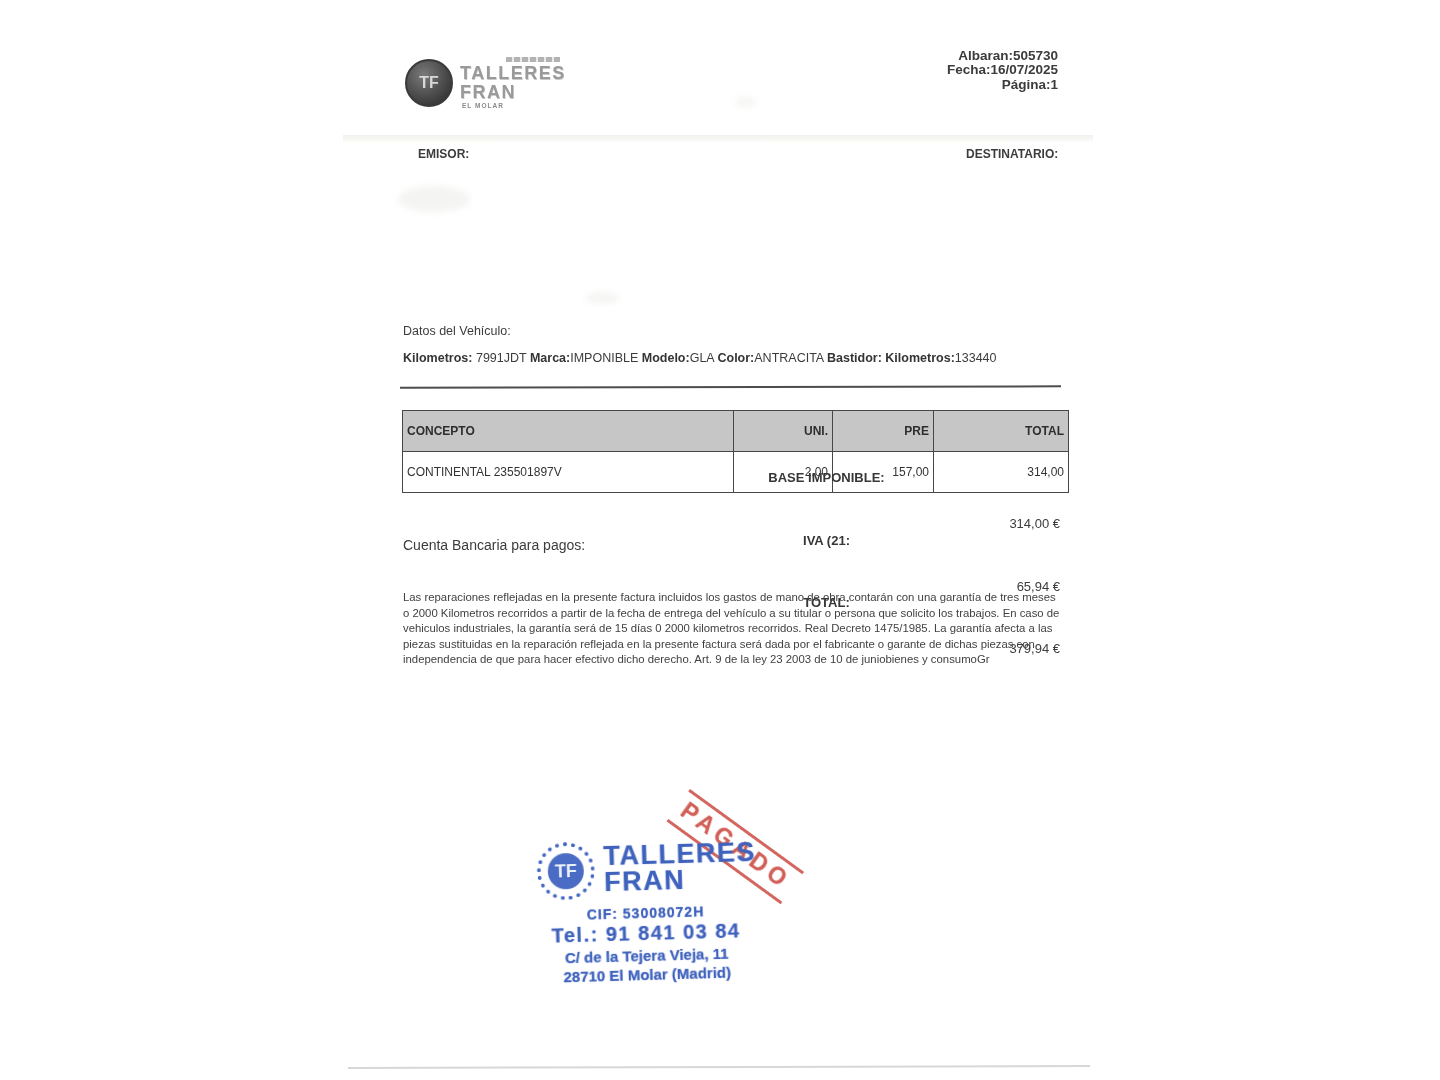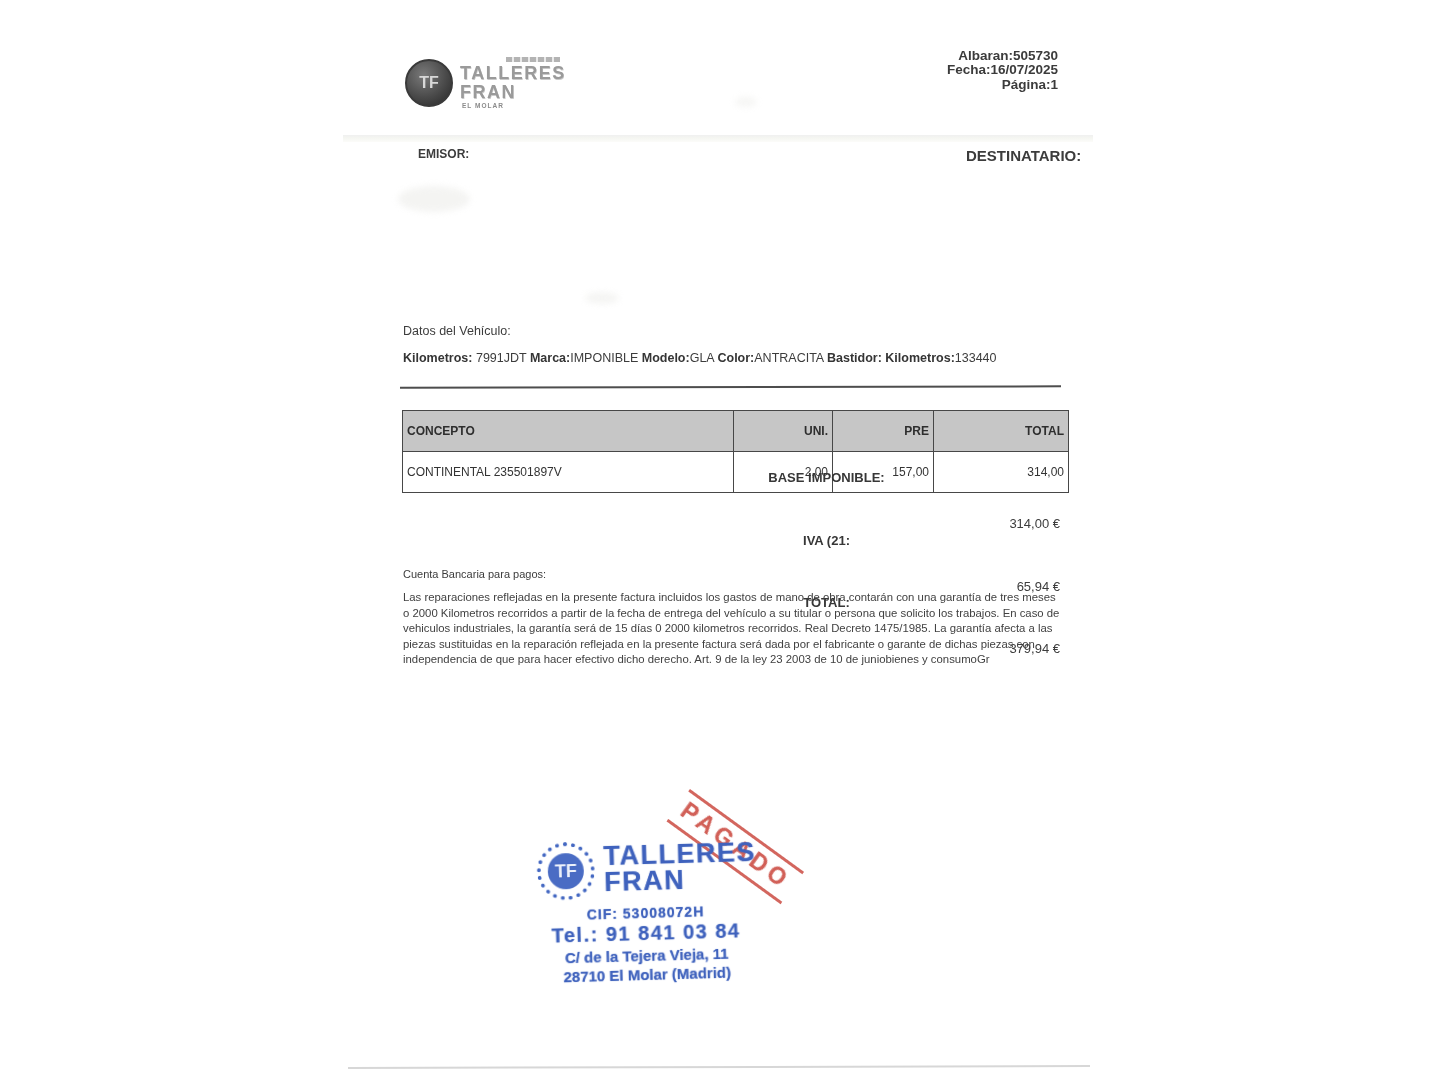--- a/index.html
+++ b/index.html
@@ -52,21 +52,21 @@
   .logo-fran { font-size: 18px; margin-top: 1px; }
   .logo-sub { font-size: 6.5px; font-weight: bold; color: #8b8b8b; letter-spacing: 1px; margin: 2px 0 0 2px; }
 
   
   .header-meta {
     top: 49px; right: 382px; text-align: right;
     font-size: 13.5px; font-weight: bold; color: #3b3b3b; line-height: 14.3px;
   }
 
   .emisor-label { left: 403px; top: 147px; font-size: 12px; font-weight: bold; padding-left: 15px; }
-  .destinatario-label { left: 966px; top: 147px; font-size: 15px; font-weight: bold; text-align: center; }
+  .destinatario-label { left: 966px; top: 147px; font-size: 12px; font-weight: bold; text-align: center; }
 
   .vehicle-title { left: 403px; top: 324px; font-size: 12.5px; }
   .vehicle-line { left: 403px; top: 351px; font-size: 12.5px; white-space: pre-wrap; }
   .vehicle-line b { color: #353535; }
 
   .rule { left: 400px; top: 386px; width: 661px; height: 2px; background: #4d4d4d; transform: rotate(-0.12deg); }
 
   
   .items-table { left: 402px; top: 410px; border-collapse: collapse; font-size: 12px; }
   .items-table td {
@@ -80,21 +80,21 @@
   .col-uni { width: 90px; text-align: right; }
   .col-pre { width: 92px; text-align: right; }
   .col-total { width: 126px; text-align: right; }
 
   
   .totals { left: 700px; top: 470px; width: 360px; font-size: 13px; line-height: 16.6px; }
   .totals-row { display: flex; }
   .totals-label { width: 253px; text-align: center; font-weight: bold; color: #373737; }
   .totals-value { width: 107px; text-align: right; color: #3c3c3c; margin-top: 46px; }
 
-  .bank-label { left: 403px; top: 568px; font-size: 11px; }
+  .bank-label { left: 403px; top: 537px; font-size: 14px; }
   .legal-text {
     left: 403px; top: 590px; width: 659px;
     font-size: 11.35px; line-height: 15.6px; color: #414141;
   }
 
   
   .paid-stamp {
     left: 690px; top: 789px;
     transform: rotate(36deg); transform-origin: left top;
     color: #cb4a40;

